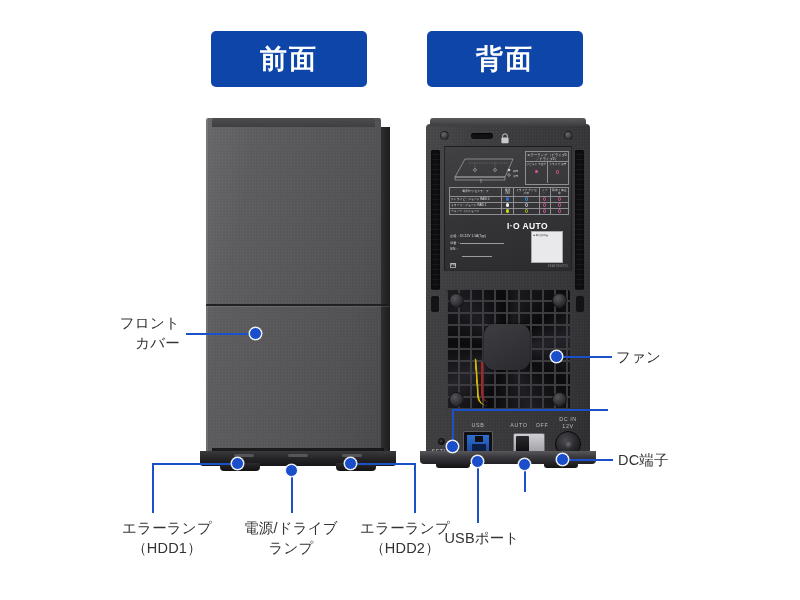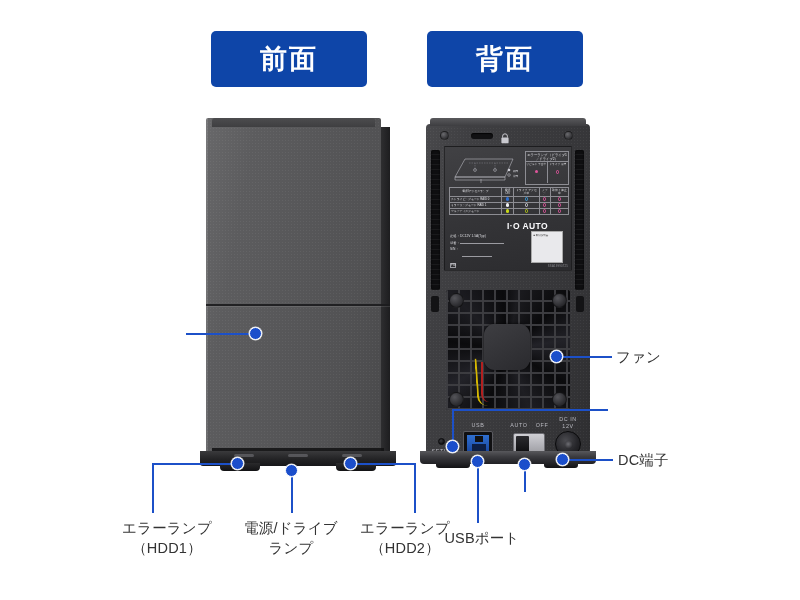--- a/index.html
+++ b/index.html
@@ -524,20 +524,22 @@
     <div class="dc-jack">
       <div class="dc-pin"></div>
     </div>
     <div class="dc-marks">⊖‒⊙‒⊕</div>
 
     <div class="rear-base"></div>
     <div class="rear-foot" style="left:18px; width:34px;"></div>
     <div class="rear-foot" style="left:126px; width:34px;"></div>
   </div>
 
+  <div class="lbl right" id="lbl-front-cover" style="left:98px; top:313px; width:82px;">フロント
+カバー</div>
   <div class="lead h" style="left:186px; top:333px; width:68px;"></div>
   <div class="dot" style="left:249px; top:327px;"></div>
 
   <div class="lead h" style="left:152px; top:463px; width:84px;"></div>
   <div class="lead v" style="left:152px; top:463px; height:50px;"></div>
   <div class="dot" style="left:231px; top:457px;"></div>
   <div class="lbl center" style="left:112px; top:518px; width:110px;">エラーランプ
 （HDD1）</div>
 
   <div class="lead v" style="left:291px; top:470px; height:43px;"></div>

